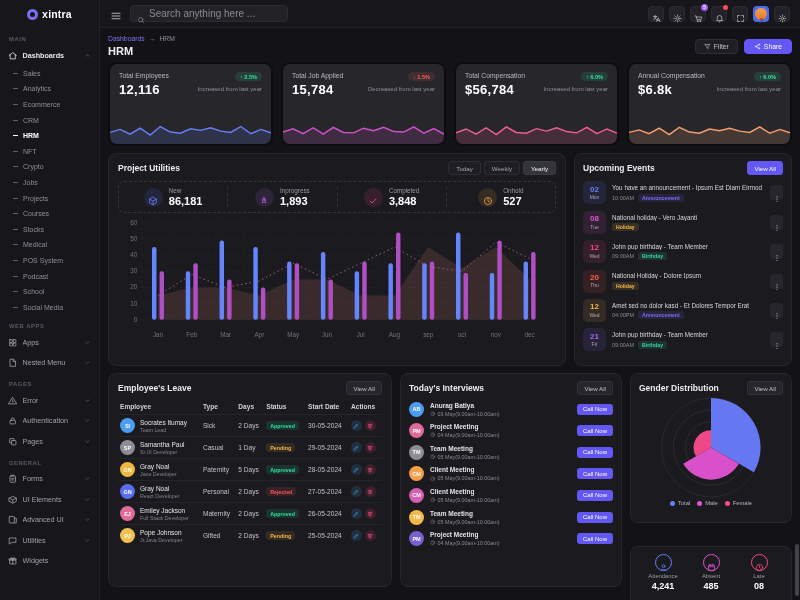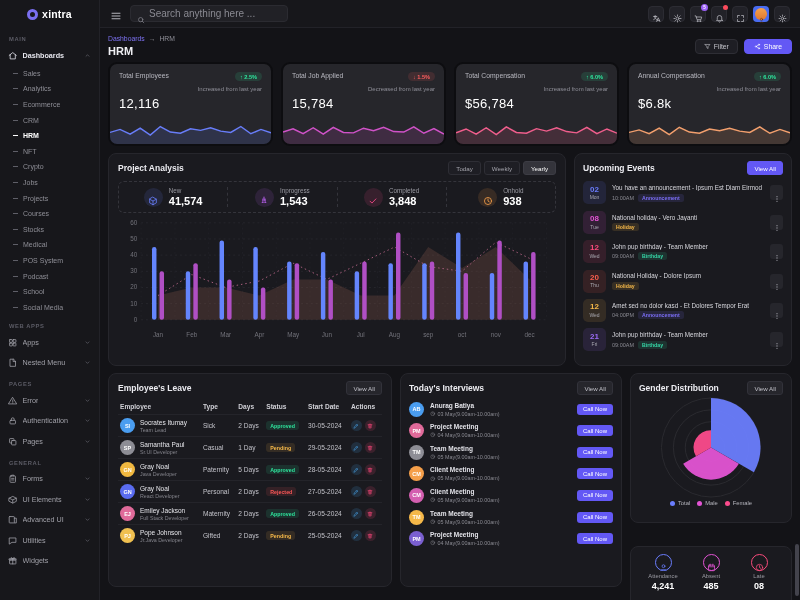--- a/index.html
+++ b/index.html
@@ -45,21 +45,21 @@
   .page-title{font-size:11px;font-weight:bold;color:#f0f0f4;margin-top:3px}
   .hdr-actions{margin-left:auto;display:flex;gap:6px;align-self:center}
   .btn-filter{display:flex;align-items:center;gap:3px;background:#1e1e24;border:1px solid #2e2e35;color:#c5c5cc;font-size:6.8px;padding:3px 8px;border-radius:4px;cursor:pointer}
   .btn-filter .ic{width:7px;height:7px}
   .btn-share{display:flex;align-items:center;gap:3px;background:#6358f5;border:1px solid #6358f5;color:#fff;font-size:6.8px;padding:3px 9px;border-radius:4px;cursor:pointer}
   .btn-share .ic{width:7px;height:7px}
   
   .kpi-row{display:grid;grid-template-columns:repeat(4,1fr);gap:8px;margin-top:5px}
   .kpi{position:relative;height:84px;background:#26262b;border:2px solid #0d0d10;border-radius:9px;padding:8px 9px;overflow:hidden}
   .kpi-label{font-size:6.8px;color:#b8b8c0}
-  .kpi-value{font-size:13px;font-weight:normal;color:#fff;margin-top:17px;letter-spacing:.3px}
+  .kpi-value{font-size:13px;font-weight:bold;color:#fff;margin-top:3px;letter-spacing:.3px}
   .kpi-badge{position:absolute;top:8px;right:9px;font-size:5.6px;padding:1.5px 5px;border-radius:7px;font-weight:bold}
   .kpi-badge.up{color:#2ee59d;background:rgba(46,229,157,.13)}
   .kpi-badge.down{color:#ff5e5e;background:rgba(255,94,94,.13)}
   .kpi-note{position:absolute;top:22px;right:9px;font-size:6px;color:#8f8f98}
   .spark{position:absolute;left:0;right:0;bottom:0;width:100%;height:30px;display:block}
   
   .card{background:#1a1a1f;border:1px solid #26262c;border-radius:8px}
   .card-head{display:flex;align-items:center}
   .card-title{font-size:8.5px;font-weight:bold;color:#ececf1}
   .btn-viewall{margin-left:auto;font-size:6.2px;color:#c0c0c8;background:#26262c;border:1px solid #32323a;border-radius:3px;padding:2.5px 6px;cursor:pointer}
@@ -448,50 +448,50 @@
           <svg class="spark" viewBox="0 0 160 34" preserveAspectRatio="none">
             <polygon points="0,34 0.0,20.9 10.0,18.0 20.0,22.3 30.0,16.1 40.0,23.3 50.0,15.1 60.0,20.4 70.0,21.8 80.0,17.0 90.0,19.0 100.0,16.1 110.0,19.4 120.0,20.9 130.0,14.6 140.0,21.8 150.0,17.5 160.0,21.4 160,34" fill="#f29f6d" fill-opacity="0.15"></polygon>
             <polyline points="0.0,20.9 10.0,18.0 20.0,22.3 30.0,16.1 40.0,23.3 50.0,15.1 60.0,20.4 70.0,21.8 80.0,17.0 90.0,19.0 100.0,16.1 110.0,19.4 120.0,20.9 130.0,14.6 140.0,21.8 150.0,17.5 160.0,21.4" fill="none" stroke="#f29f6d" stroke-width="1.6"></polyline>
           </svg>
         </div>
       </div>
 
     <div class="mid-row">
       <section class="card pa-card">
         <div class="card-head">
-          <span class="card-title">Project Analysis</span>
+          <span class="card-title">Project Utilities</span>
           <span class="seg" id="pa-seg">
               <span class="seg-btn">Today</span>
               <span class="seg-btn">Weekly</span>
               <span class="seg-btn active">Yearly</span>
             </span>
         </div>
         <div class="pa-stats" id="pa-stats">
             <div class="pa-stat">
               <span class="pa-ic" style="background:#687df822;color:#687df8">
                 <span class="ic"><svg viewBox="0 0 24 24" style="width:100%;height:100%" fill="none" stroke="currentColor" stroke-width="2" stroke-linecap="round" stroke-linejoin="round">
                     <path d="M12 3l8 4.6v8.8L12 21l-8-4.6V7.6z"></path>
                     <path d="M4 7.6l8 4.6 8-4.6M12 12.2V21"></path>
                   </svg></span>
               </span>
               <span>
                 <div class="pa-lbl">New</div>
-                <div class="pa-val">41,574</div>
+                <div class="pa-val">86,181</div>
               </span>
             </div>
             <div class="pa-stat">
               <span class="pa-ic" style="background:#b45fe822;color:#b45fe8">
                 <span class="ic"><svg viewBox="0 0 24 24" style="width:100%;height:100%" fill="none" stroke="currentColor" stroke-width="2" stroke-linecap="round" stroke-linejoin="round">
                     <path d="M12 3.5c3 2 4.2 6 3 9.5l1.8 3-3-1a3.5 3.5 0 01-3.6 0l-3 1 1.8-3c-1.2-3.5 0-7.5 3-9.5z"></path>
                     <circle cx="12" cy="9.5" r="1.4"></circle>
                   </svg></span>
               </span>
               <span>
                 <div class="pa-lbl">Inprogress</div>
-                <div class="pa-val">1,543</div>
+                <div class="pa-val">1,893</div>
               </span>
             </div>
             <div class="pa-stat">
               <span class="pa-ic" style="background:#fb4b8c22;color:#fb4b8c">
                 <span class="ic"><svg viewBox="0 0 24 24" style="width:100%;height:100%" fill="none" stroke="currentColor" stroke-width="2" stroke-linecap="round" stroke-linejoin="round">
                     <path d="M5 12.5l4.5 4.5L19 7"></path>
                   </svg></span>
               </span>
               <span>
                 <div class="pa-lbl">Completed</div>
@@ -500,21 +500,21 @@
             </div>
             <div class="pa-stat">
               <span class="pa-ic" style="background:#f59f4a22;color:#f59f4a">
                 <span class="ic"><svg viewBox="0 0 24 24" style="width:100%;height:100%" fill="none" stroke="currentColor" stroke-width="2" stroke-linecap="round" stroke-linejoin="round">
                     <circle cx="12" cy="12" r="8.5"></circle>
                     <path d="M12 7v5.2l3.2 1.9"></path>
                   </svg></span>
               </span>
               <span>
                 <div class="pa-lbl">Onhold</div>
-                <div class="pa-val">938</div>
+                <div class="pa-val">527</div>
               </span>
             </div>
           </div>
         <svg class="pa-chart" id="pa-chart" viewBox="0 0 444 132">
             <line x1="20" y1="106" x2="438" y2="106" stroke="#26262c" stroke-dasharray="2 3"></line>
             <text x="16" y="108" text-anchor="end" class="tick">0</text>
             <line x1="20" y1="89.33333333333334" x2="438" y2="89.33333333333334" stroke="#26262c" stroke-dasharray="2 3"></line>
             <text x="16" y="91.33333333333334" text-anchor="end" class="tick">10</text>
             <line x1="20" y1="72.66666666666667" x2="438" y2="72.66666666666667" stroke="#26262c" stroke-dasharray="2 3"></line>
             <text x="16" y="74.66666666666667" text-anchor="end" class="tick">20</text>

